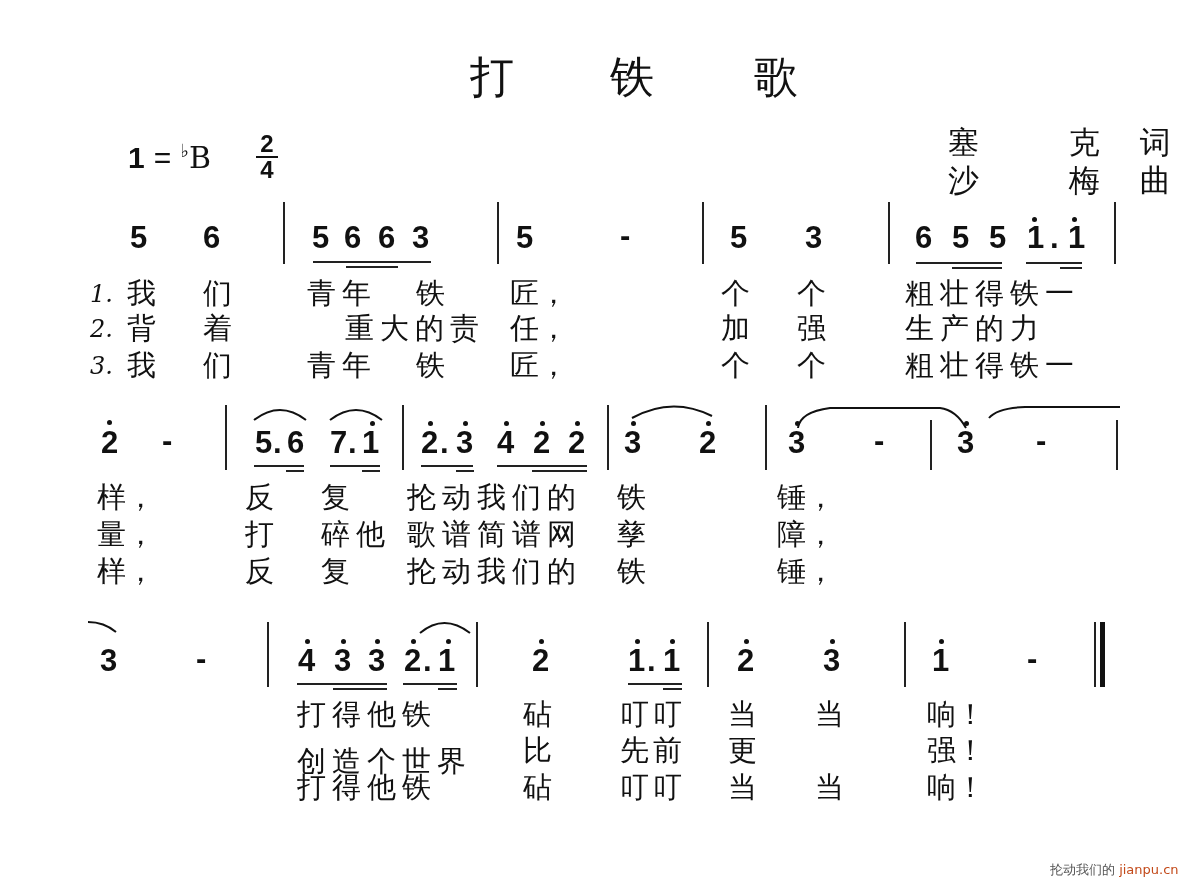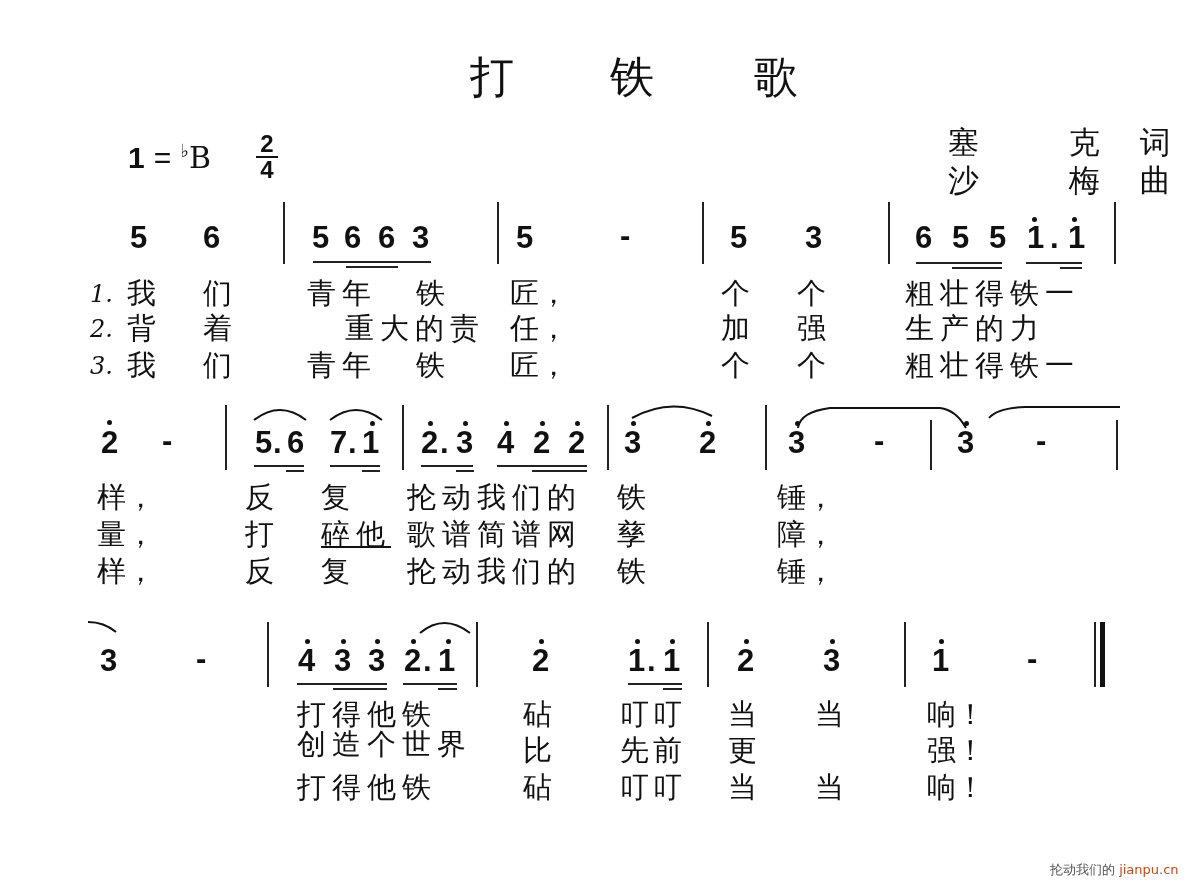--- a/index.html
+++ b/index.html
@@ -190,21 +190,21 @@
     <span class="abs lyric" style="left:97px; top:480px;">样，</span>
     <span class="abs lyric" style="left:245px; top:480px;">反</span>
     <span class="abs lyric" style="left:321px; top:480px;">复</span>
     <span class="abs lyric" style="left:407px; top:480px; letter-spacing:6px;">抡动我们的</span>
     <span class="abs lyric" style="left:617px; top:480px;">铁</span>
     <span class="abs lyric" style="left:777px; top:480px;">锤，</span>
   </div>
   <div>
     <span class="abs lyric" style="left:97px; top:517px;">量，</span>
     <span class="abs lyric" style="left:245px; top:517px;">打</span>
-    <span class="abs lyric" style="left:321px; top:517px; letter-spacing:6px;text-decoration:underline;">碎他</span>
+    <span class="abs lyric" style="left:321px; top:517px; letter-spacing:6px;">碎他</span>
     <span class="abs lyric" style="left:407px; top:517px; letter-spacing:6px;">歌谱简谱网</span>
     <span class="abs lyric" style="left:617px; top:517px;">孳</span>
     <span class="abs lyric" style="left:777px; top:517px;">障，</span>
   </div>
   <div>
     <span class="abs lyric" style="left:97px; top:554px;">样，</span>
     <span class="abs lyric" style="left:245px; top:554px;">反</span>
     <span class="abs lyric" style="left:321px; top:554px;">复</span>
     <span class="abs lyric" style="left:407px; top:554px; letter-spacing:6px;">抡动我们的</span>
     <span class="abs lyric" style="left:617px; top:554px;">铁</span>
@@ -268,21 +268,21 @@
 
   <div>
     <span class="abs lyric" style="left:297px; top:697px; letter-spacing:6px;">打得他铁</span>
     <span class="abs lyric" style="left:523px; top:697px;">砧</span>
     <span class="abs lyric" style="left:620px; top:697px; letter-spacing:4px;">叮叮</span>
     <span class="abs lyric" style="left:728px; top:697px;">当</span>
     <span class="abs lyric" style="left:815px; top:697px;">当</span>
     <span class="abs lyric" style="left:927px; top:697px;">响！</span>
   </div>
   <div>
-    <span class="abs lyric" style="left:297px; top:727px; letter-spacing:6px;text-align:center;">创造个世界</span>
+    <span class="abs lyric" style="left:297px; top:744px; letter-spacing:6px;text-align:center;">创造个世界</span>
     <span class="abs lyric" style="left:523px; top:733px;">比</span>
     <span class="abs lyric" style="left:620px; top:733px; letter-spacing:4px;">先前</span>
     <span class="abs lyric" style="left:728px; top:733px;">更</span>
     <span class="abs lyric" style="left:927px; top:733px;">强！</span>
   </div>
   <div>
     <span class="abs lyric" style="left:297px; top:770px; letter-spacing:6px;">打得他铁</span>
     <span class="abs lyric" style="left:523px; top:770px;">砧</span>
     <span class="abs lyric" style="left:620px; top:770px; letter-spacing:4px;">叮叮</span>
     <span class="abs lyric" style="left:728px; top:770px;">当</span>

